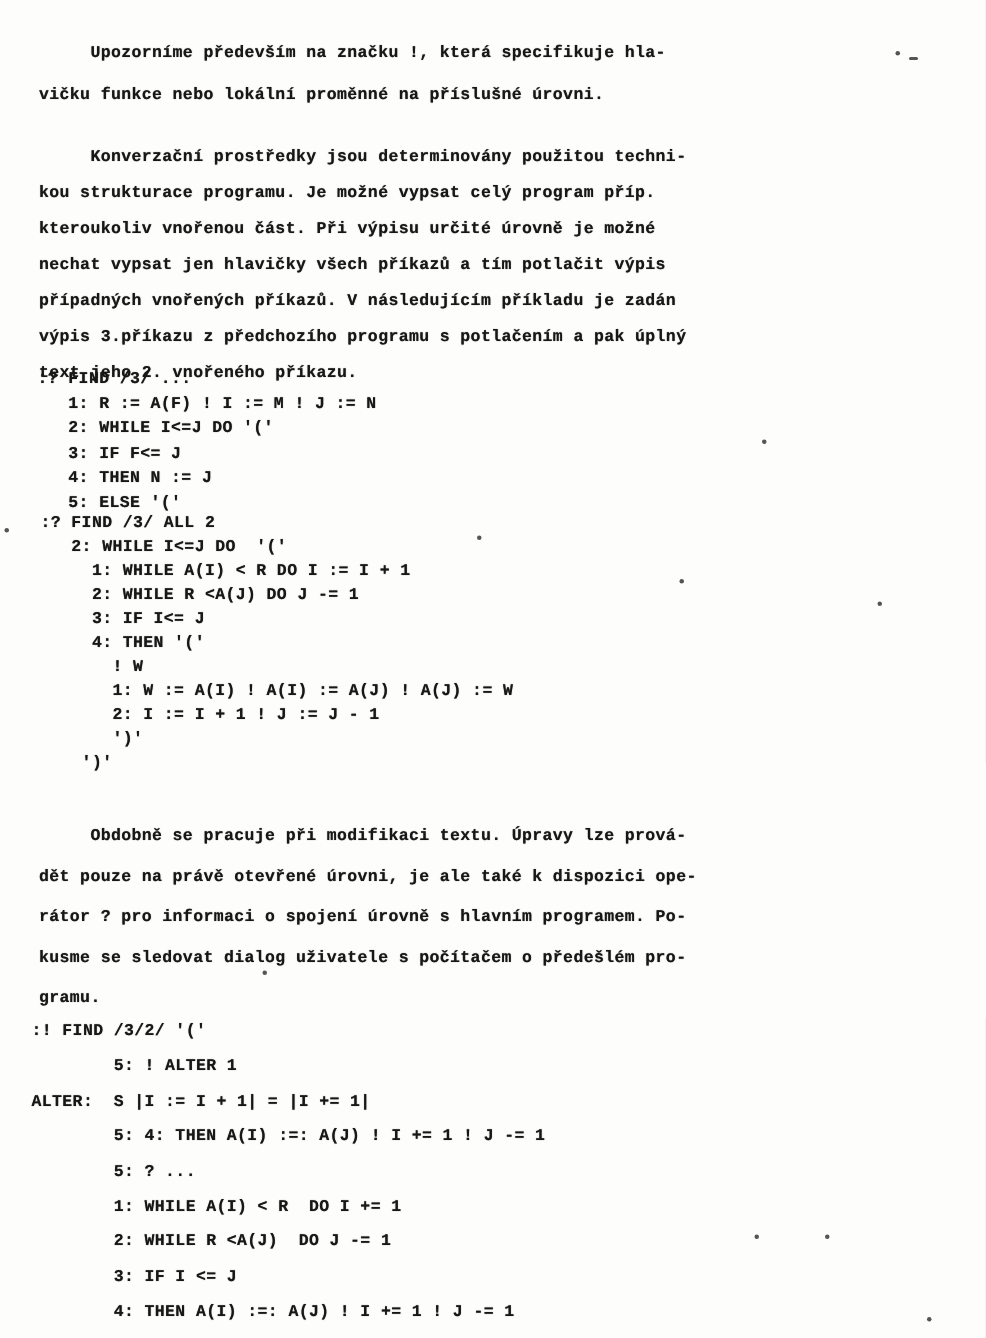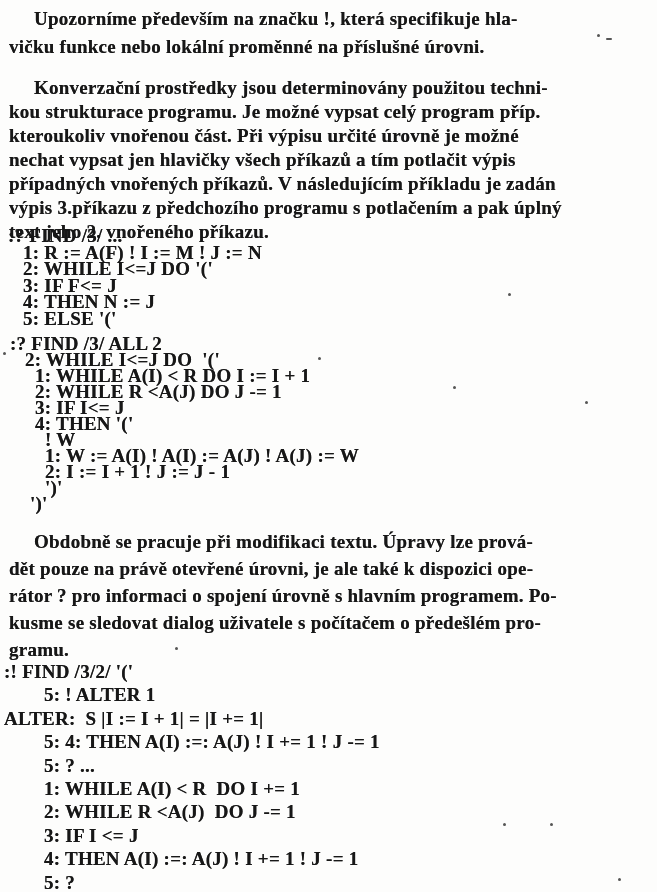--- a/index.html
+++ b/index.html
@@ -12,32 +12,32 @@
     width: 657px;
     height: 892px;
     background: #fdfdfc;
     overflow: hidden;
     font-family: "DejaVu Sans Mono", "Liberation Mono", monospace;
     font-weight: 700;
     color: #171717;
   }
   .sheet pre {
     position: absolute;
-    margin: 0;
+    margin: 17px;
     white-space: pre;
-    font-family: Liberation Serif, serif;
+    font-family: Liberation Mono, monospace;
     font-weight: inherit;
     letter-spacing: 0.25px;
-    font-size: 19px;
+    font-size: 11px;
     text-shadow: 0 0 0.6px rgba(20,20,20,0.75);
   }
   #para-intro   { top: 5px;   left: 9px;  line-height: 28px; }
   #para-listing { top: 76px;  left: 9px;  line-height: 24px; }
   #code-find1   { top: 228px; left: 8px;  line-height: 16.5px; }
-  #code-find2   { top: 336px; left: 10px; line-height: 16px; }
+  #code-find2   { top: 324px; left: 10px; line-height: 16px; }
   #para-modify  { top: 528px; left: 9px;  line-height: 27px; }
   #code-alter   { top: 660px; left: 4px;  line-height: 23.4px; }
   .speck {
     position: absolute;
     background: #2a2a2a;
     border-radius: 50%;
     width: 3px;
     height: 3px;
     opacity: 0.8;
   }

